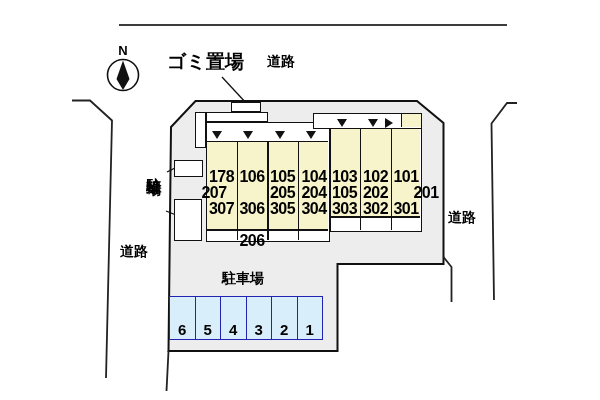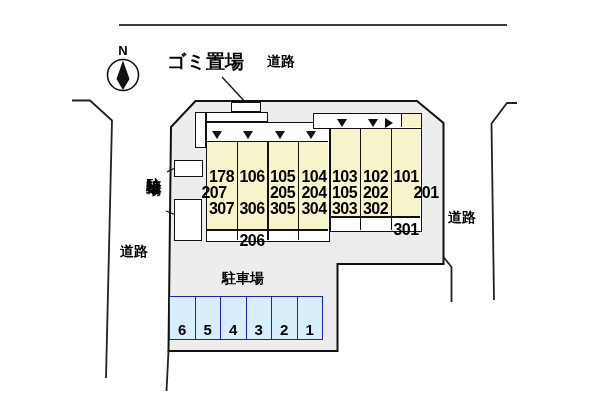--- a/index.html
+++ b/index.html
@@ -89,29 +89,29 @@
   <div class="unit-num" style="left:344.5px;top:169px;">103</div>
   <div class="unit-num" style="left:375.5px;top:169px;">102</div>
   <div class="unit-num" style="left:406px;top:169px;">101</div>
 
   <div class="unit-num" style="left:214px;top:185px;">207</div>
   <div class="unit-num" style="left:252px;top:185px;margin-top:48px;">206</div>
   <div class="unit-num" style="left:282.5px;top:185px;">205</div>
   <div class="unit-num" style="left:314px;top:185px;">204</div>
   <div class="unit-num" style="left:344.5px;top:185px;">105</div>
   <div class="unit-num" style="left:375.5px;top:185px;">202</div>
-  <div class="unit-num" style="left:426px;top:185px;">201</div>
+  <div class="unit-num" style="left:406px;top:185px;padding-left:40px;">201</div>
 
   <div class="unit-num" style="left:221.5px;top:201px;">307</div>
   <div class="unit-num" style="left:252px;top:201px;">306</div>
   <div class="unit-num" style="left:282.5px;top:201px;">305</div>
   <div class="unit-num" style="left:314px;top:201px;">304</div>
   <div class="unit-num" style="left:344.5px;top:201px;">303</div>
   <div class="unit-num" style="left:375.5px;top:201px;">302</div>
-  <div class="unit-num" style="left:406px;top:201px;margin-top:21px;">301</div>
+  <div class="unit-num" style="left:406px;top:201px;">301</div>
 
   <div class="abs vtext" style="left:147px;top:165px;height:60px;">駐輪場</div>
   <div class="abs box" style="left:174px;top:160px;width:29px;height:17px;"></div>
   <div class="abs box" style="left:174px;top:199px;width:28px;height:42px;"></div>
 
   <div class="abs lbl" style="left:222px;top:269px;">駐車場</div>
   <div id="parking-row" class="abs" style="left:169px;top:296px;width:154px;height:44px;">
     <div class="pcell">6</div>
     <div class="pcell">5</div>
     <div class="pcell">4</div>

